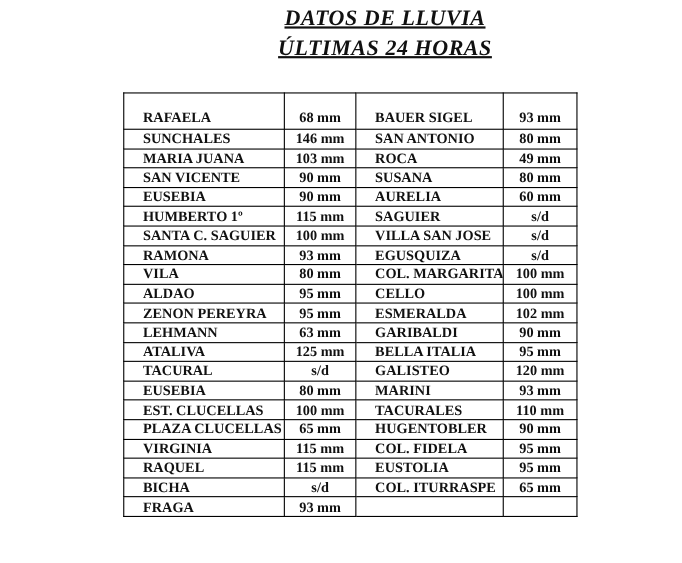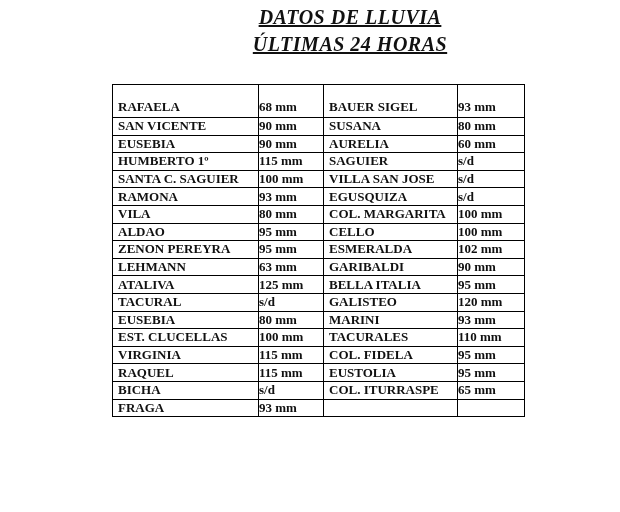--- a/index.html
+++ b/index.html
@@ -51,24 +51,24 @@
     overflow: hidden;
     white-space: nowrap;
   }
   table.rain-table tr:first-child td {
     height: 30px;
     vertical-align: bottom;
     padding-bottom: 2px;
   }
   table.rain-table td.name {
     text-align: left;
-    padding-left: 5px;
+    padding-left: 17px;
   }
   table.rain-table td.val {
-    text-align: left;
+    text-align: center;
   }
 </style>
 </head>
 <body>
 
 <div class="page">
 
   <div class="title-block">
     <div class="title-line">DATOS DE LLUVIA</div>
     <div class="title-line">ÚLTIMAS 24 HORAS</div>
@@ -82,21 +82,33 @@
       <col style="width:67px">
     </colgroup>
     <tbody>
   <tr>
     <td class="name">RAFAELA</td>
     <td class="val">68 mm</td>
     <td class="name">BAUER SIGEL</td>
     <td class="val">93 mm</td>
   </tr>
 
-
+  <tr>
+    <td class="name">SUNCHALES</td>
+    <td class="val">146 mm</td>
+    <td class="name">SAN ANTONIO</td>
+    <td class="val">80 mm</td>
+  </tr>
+
+  <tr>
+    <td class="name">MARIA JUANA</td>
+    <td class="val">103 mm</td>
+    <td class="name">ROCA</td>
+    <td class="val">49 mm</td>
+  </tr>
 
   <tr>
     <td class="name">SAN VICENTE</td>
     <td class="val">90 mm</td>
     <td class="name">SUSANA</td>
     <td class="val">80 mm</td>
   </tr>
 
   <tr>
     <td class="name">EUSEBIA</td>
@@ -176,20 +188,26 @@
   </tr>
 
 
   <tr>
     <td class="name">EST. CLUCELLAS</td>
     <td class="val">100 mm</td>
     <td class="name">TACURALES</td>
     <td class="val">110 mm</td>
   </tr>
 
+  <tr>
+    <td class="name">PLAZA CLUCELLAS</td>
+    <td class="val">65 mm</td>
+    <td class="name">HUGENTOBLER</td>
+    <td class="val">90 mm</td>
+  </tr>
 
 
   <tr>
     <td class="name">VIRGINIA</td>
     <td class="val">115 mm</td>
     <td class="name">COL. FIDELA</td>
     <td class="val">95 mm</td>
   </tr>
 
   <tr>

